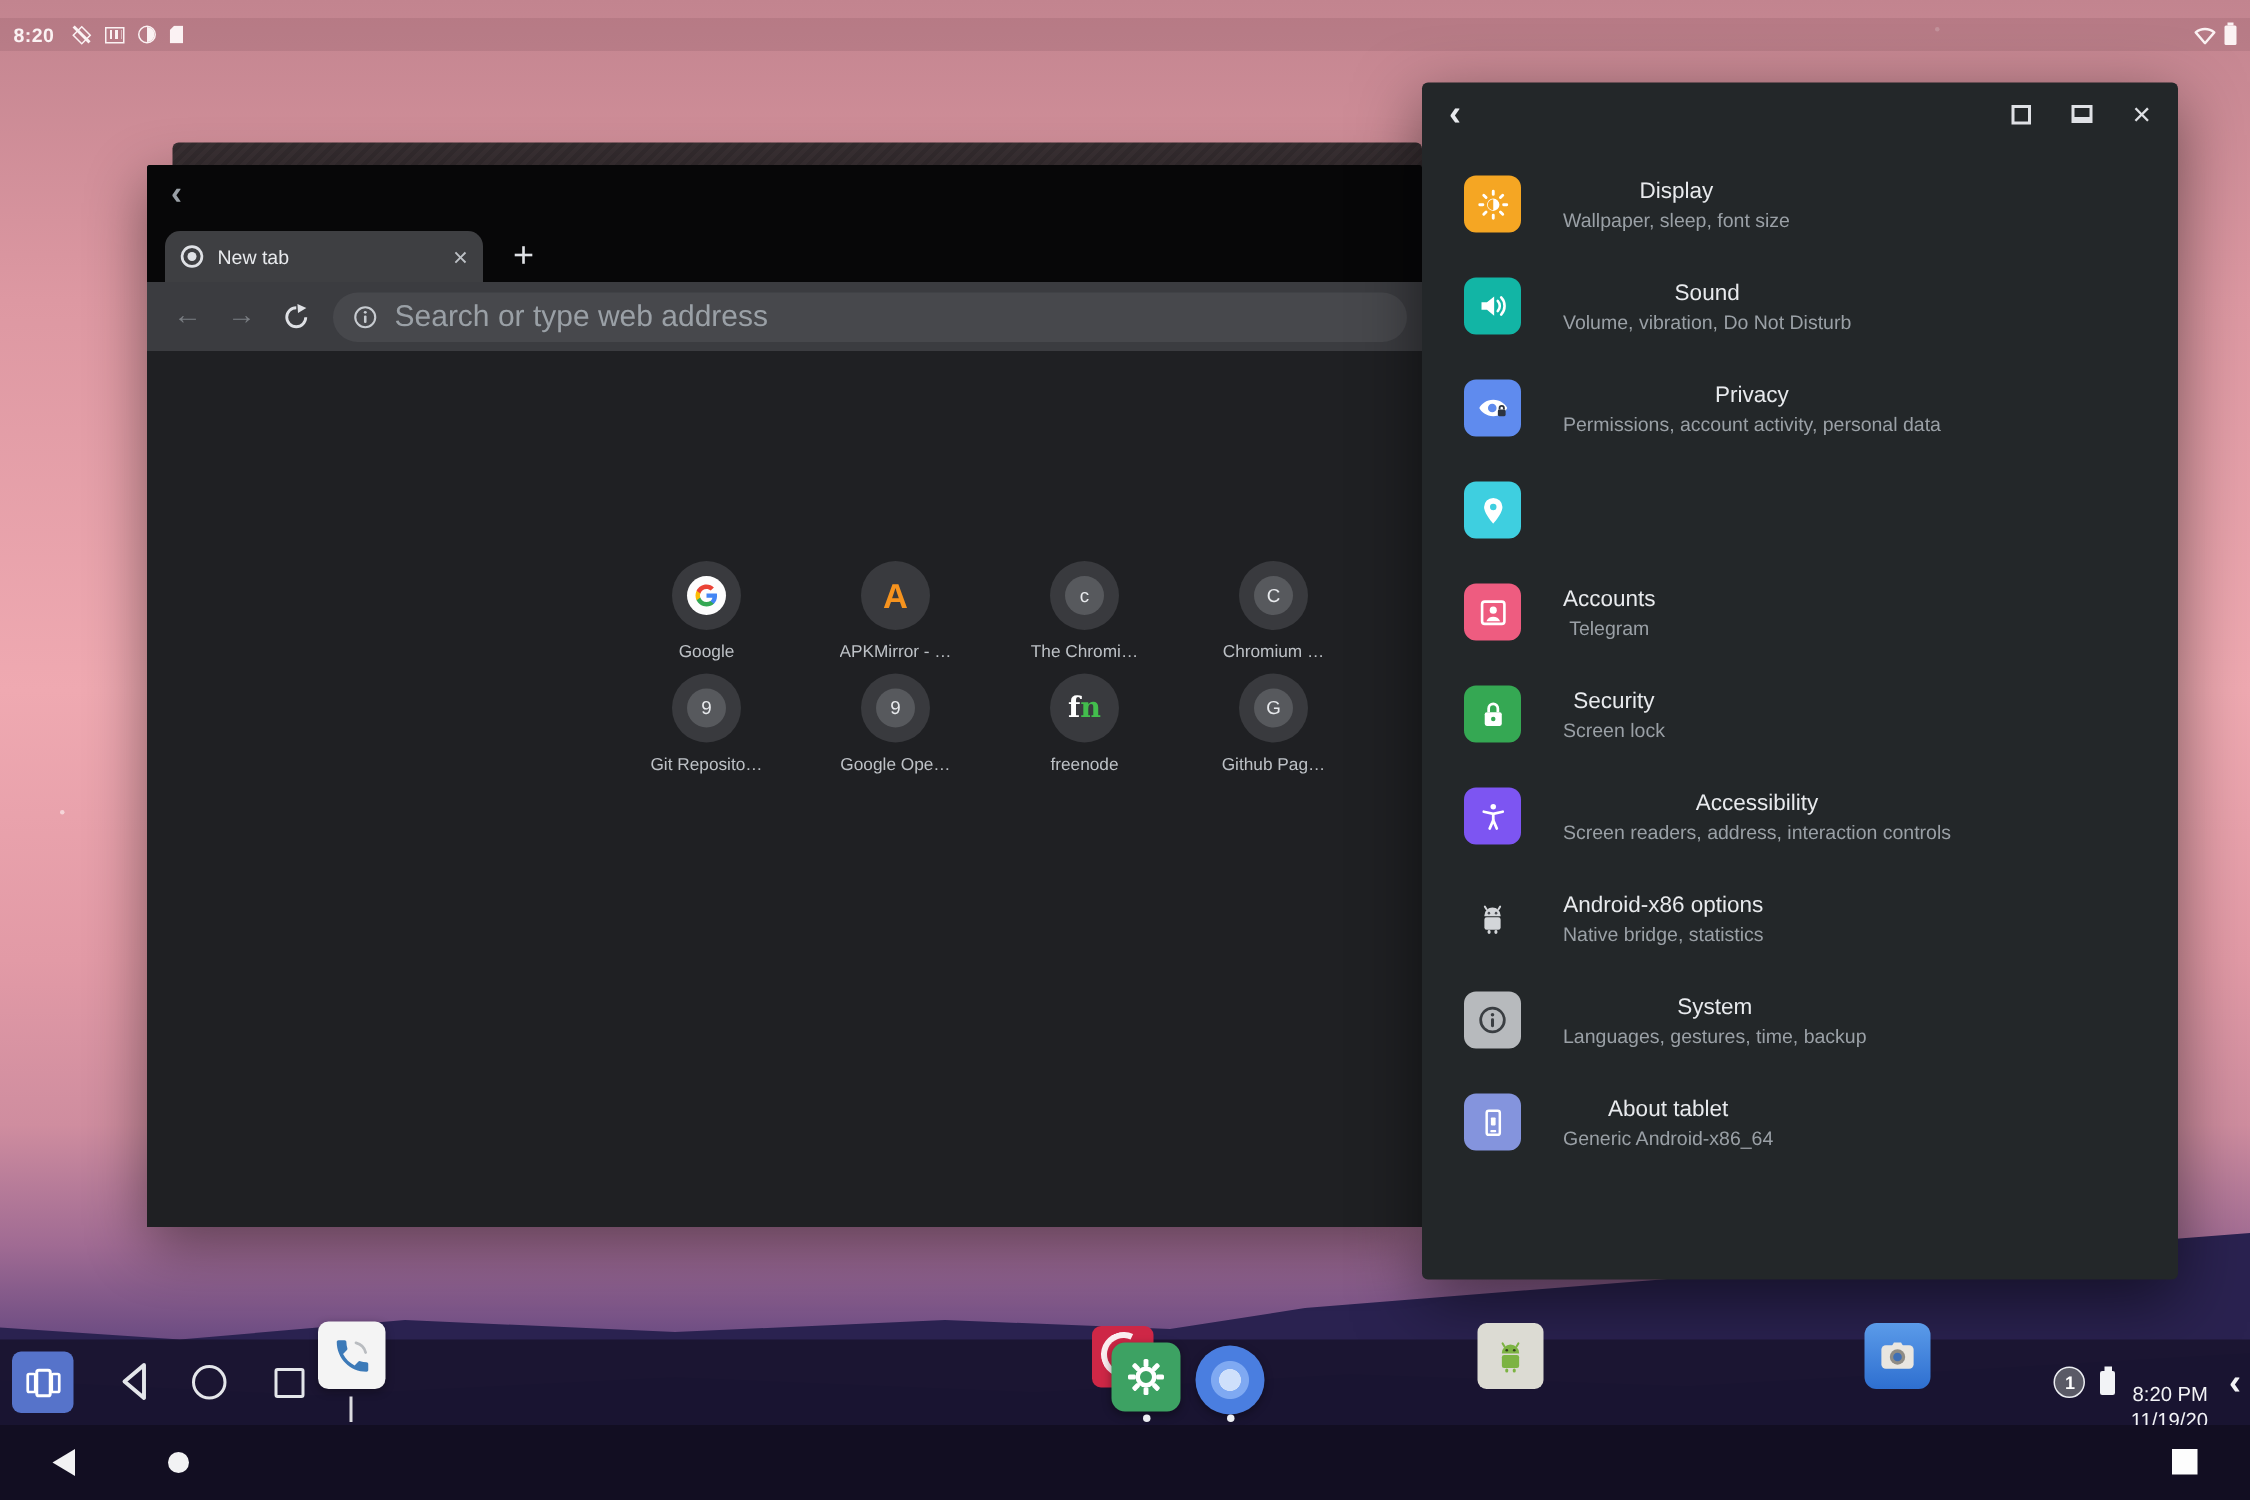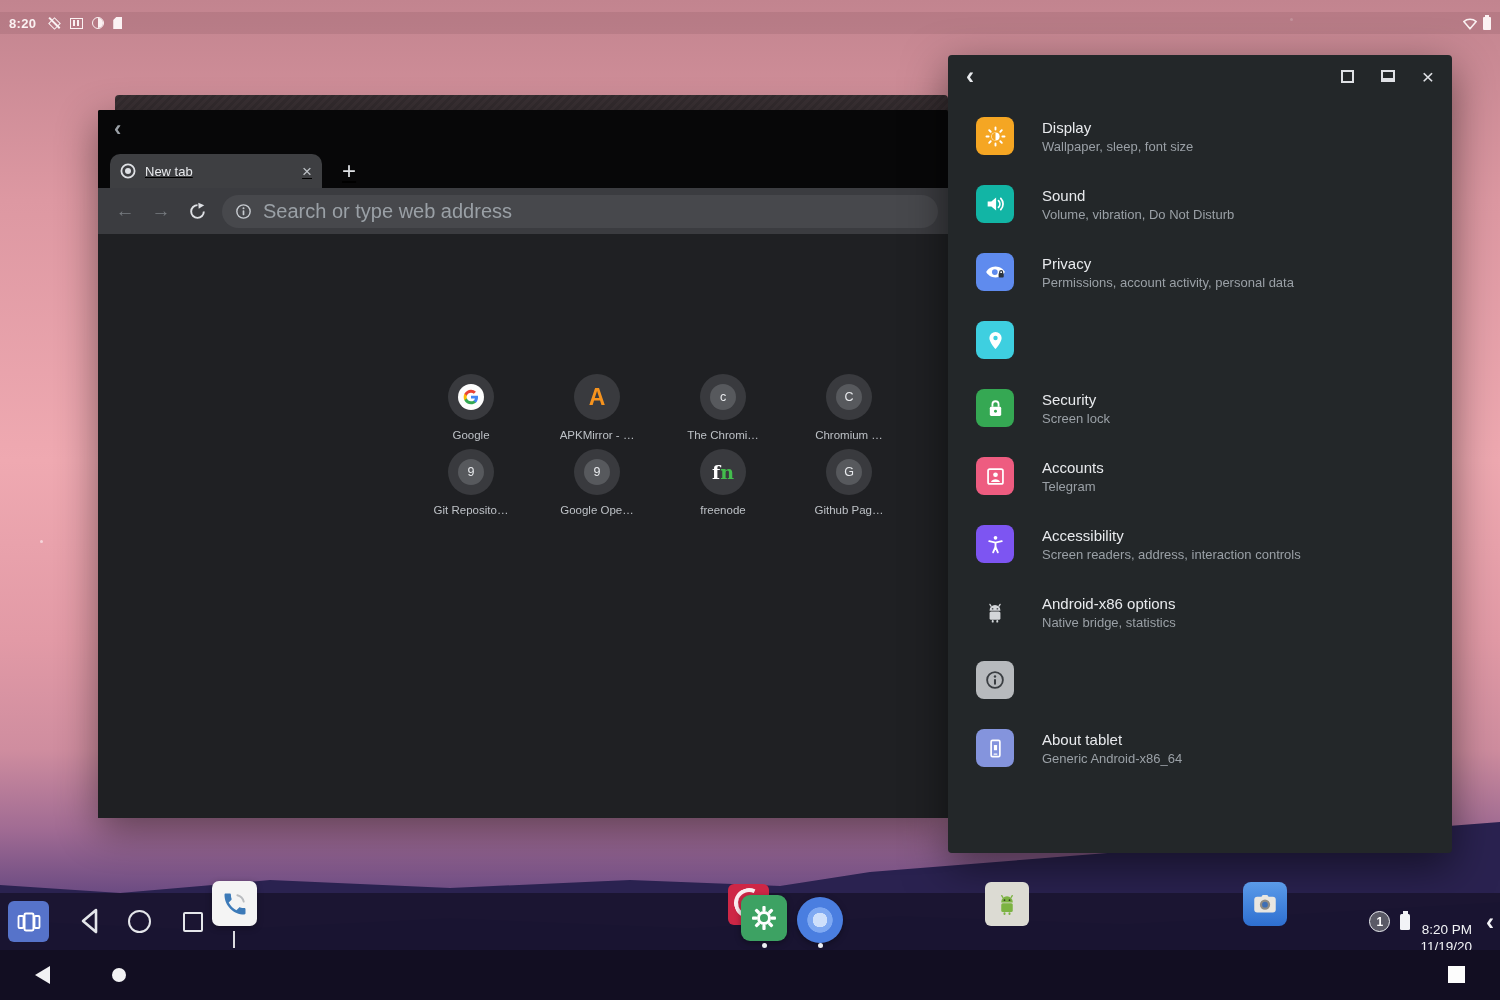--- a/index.html
+++ b/index.html
@@ -38,21 +38,21 @@
 
   
   .bg-window { position:absolute; left:115px; top:95px; width:833px; height:16px; border-radius:4px 4px 0 0;
     background:repeating-linear-gradient(135deg,#3a3134 0 3px,#342c2f 3px 6px); z-index:8; }
 
   
   .browser { position:absolute; left:98px; top:110px; width:850px; height:708px; background:#1f2023;
     box-shadow:0 12px 40px rgba(0,0,0,.45); z-index:10; border-radius:2px 2px 0 0; }
   .bw-titlebar { height:38px; background:#070708; display:flex; align-items:center; padding:0 16px; border-radius:2px 2px 0 0; }
   .bw-back { color:#9aa0a6; font-size:22px; font-weight:bold; line-height:1; cursor:default; }
-  .bw-tabstrip { height:40px; background:#070708; display:flex; align-items:flex-end; padding-left:12px;text-decoration:underline; }
+  .bw-tabstrip { height:40px; background:#070708; display:flex; align-items:flex-end; padding-left:12px; }
   .tab { width:212px; height:34px; background:#3e3f42; border-radius:10px 10px 0 0; display:flex; align-items:center; padding:0 10px; gap:9px; }
   .tab-title { flex:1; font-size:13px; color:#e8eaed; white-space:nowrap; overflow:hidden; }
   .tab-close { color:#bdc1c6; font-size:17px; line-height:1; }
   .newtab-btn { color:#dfe1e5; font-size:24px; font-weight:300; margin:0 0 5px 20px; line-height:1; }
   .bw-toolbar { height:46px; background:#3b3c40; display:flex; align-items:center; padding:0 10px; gap:2px; }
   .nav-arrow { width:34px; text-align:center; font-size:19px; color:#797d82; }
   .reload-btn { width:34px; display:flex; justify-content:center; }
   .omnibox { flex:1; height:33px; margin-left:6px; background:#47484c; border-radius:17px; display:flex; align-items:center; padding:0 13px; gap:11px; }
   .omnibox input { flex:1; background:transparent; border:none; outline:none; color:#dadce0; font-size:20px; font-family:inherit; }
   .omnibox input::placeholder { color:#9aa0a6; }
@@ -72,21 +72,21 @@
   
   .settings { position:absolute; left:948px; top:55px; width:504px; height:798px; background:#232729;
     border-radius:4px; box-shadow:0 14px 44px rgba(0,0,0,.5); z-index:11; }
   .sw-titlebar { height:42px; display:flex; align-items:center; padding:0 18px; }
   .sw-back { color:#e8eaed; font-size:24px; font-weight:bold; line-height:1; }
   .sw-controls { margin-left:auto; display:flex; align-items:center; gap:27px; }
   .wc-max { width:13px; height:13px; border:2px solid #dfe1e5; }
   .wc-dock { width:14px; height:12px; border:2px solid #dfe1e5; border-bottom-width:4px; }
   .wc-close { color:#dfe1e5; font-size:21px; line-height:1; }
   .sw-list { padding-top:5px; }
-  .sw-item { height:68px; display:flex; align-items:center; padding:0 28px; gap:28px; }
+  .sw-item { height:68px; display:flex; align-items:center; padding:0 28px; gap:28px;text-align:center; }
   .sw-icon { width:38px; height:38px; border-radius:8px; display:flex; align-items:center; justify-content:center; flex:0 0 38px; }
   .sw-texts { display:flex; flex-direction:column; gap:3px; }
   .sw-title { font-size:15px; color:#e8eaed; }
   .sw-sub { font-size:13px; color:#9aa0a6; }
 
   
   .taskbar { position:absolute; left:0; right:0; bottom:50px; height:57px; background:rgba(26,21,48,.92); z-index:20; }
   .tb-abs { position:absolute; }
   .apps-btn { left:8px; top:8px; width:41px; height:41px; border-radius:6px; display:flex; align-items:center; justify-content:center; }
   .tb-home { left:128px; top:17px; width:23px; height:23px; border:2.6px solid #e4e6ea; border-radius:50%; }
@@ -322,44 +322,44 @@
       <div class="sw-item">
         <span class="sw-icon" style="background: rgb(62, 207, 224);">
           <svg width="21" height="21" viewBox="0 0 24 24">
             <path d="M12 2.2a7 7 0 0 0-7 7c0 5 7 12.6 7 12.6s7-7.6 7-12.6a7 7 0 0 0-7-7z" fill="#fff"></path>
             <circle cx="12" cy="9.2" r="2.5" fill="#3ecfe0"></circle>
           </svg>
         </span>
       </div>
 
       <div class="sw-item">
+        <span class="sw-icon" style="background: rgb(238, 92, 128);">
+          <svg width="21" height="21" viewBox="0 0 24 24">
+            <rect x="3.5" y="3.5" width="17" height="17" rx="2" fill="none" stroke="#fff" stroke-width="2"></rect>
+            <circle cx="12" cy="10" r="2.7" fill="#fff"></circle>
+            <path d="M6.8 18.4c.9-2.2 2.9-3.3 5.2-3.3s4.3 1.1 5.2 3.3z" fill="#fff"></path>
+          </svg>
+        </span>
+        <span class="sw-texts">
+          <span class="sw-title">Accounts</span>
+          <span class="sw-sub">Telegram</span>
+        </span>
+      </div>
+
+      <div class="sw-item">
         <span class="sw-icon" style="background: rgb(53, 168, 83);">
           <svg width="21" height="21" viewBox="0 0 24 24">
             <rect x="5.5" y="10" width="13" height="10.5" rx="1.6" fill="#fff"></rect>
             <path d="M8.5 10V7.2a3.5 3.5 0 0 1 7 0V10" fill="none" stroke="#fff" stroke-width="2.1"></path>
             <circle cx="12" cy="15.2" r="1.7" fill="#35a853"></circle>
           </svg>
         </span>
         <span class="sw-texts">
           <span class="sw-title">Security</span>
           <span class="sw-sub">Screen lock</span>
-        </span>
-      </div>
-
-      <div class="sw-item">
-        <span class="sw-icon" style="background: rgb(238, 92, 128);">
-          <svg width="21" height="21" viewBox="0 0 24 24">
-            <rect x="3.5" y="3.5" width="17" height="17" rx="2" fill="none" stroke="#fff" stroke-width="2"></rect>
-            <circle cx="12" cy="10" r="2.7" fill="#fff"></circle>
-            <path d="M6.8 18.4c.9-2.2 2.9-3.3 5.2-3.3s4.3 1.1 5.2 3.3z" fill="#fff"></path>
-          </svg>
-        </span>
-        <span class="sw-texts">
-          <span class="sw-title">Accounts</span>
-          <span class="sw-sub">Telegram</span>
         </span>
       </div>
 
       <div class="sw-item">
         <span class="sw-icon" style="background: rgb(125, 85, 242);">
           <svg width="21" height="21" viewBox="0 0 24 24">
             <circle cx="12" cy="4.4" r="2.1" fill="#fff"></circle>
             <path d="M4.8 8.2 L12 9.8 L19.2 8.2" fill="none" stroke="#fff" stroke-width="2.1" stroke-linecap="round"></path>
             <path d="M12 9.4v5.2" stroke="#fff" stroke-width="2.1"></path>
             <path d="M12 14.6 L9.3 21 M12 14.6 L14.7 21" stroke="#fff" stroke-width="2.1" stroke-linecap="round"></path>
@@ -389,20 +389,24 @@
         </span>
       </div>
 
       <div class="sw-item">
         <span class="sw-icon" style="background: rgb(183, 186, 189);">
           <svg width="22" height="22" viewBox="0 0 24 24">
             <circle cx="12" cy="12" r="8.6" fill="none" stroke="#3a3e42" stroke-width="2"></circle>
             <circle cx="12" cy="8.2" r="1.3" fill="#3a3e42"></circle>
             <rect x="10.9" y="10.8" width="2.2" height="6.4" rx="1" fill="#3a3e42"></rect>
           </svg>
+        </span>
+        <span class="sw-texts">
+          <span class="sw-title">System</span>
+          <span class="sw-sub">Languages, gestures, time, backup</span>
         </span>
       </div>
 
       <div class="sw-item">
         <span class="sw-icon" style="background: rgb(132, 148, 221);">
           <svg width="21" height="21" viewBox="0 0 24 24">
             <rect x="7" y="2.8" width="10" height="18.4" rx="1.6" fill="none" stroke="#fff" stroke-width="1.9"></rect>
             <rect x="10.2" y="8" width="3.6" height="6" rx=".6" fill="#fff"></rect>
             <path d="M10.5 18.4h3" stroke="#fff" stroke-width="1.6" stroke-linecap="round"></path>
           </svg>

